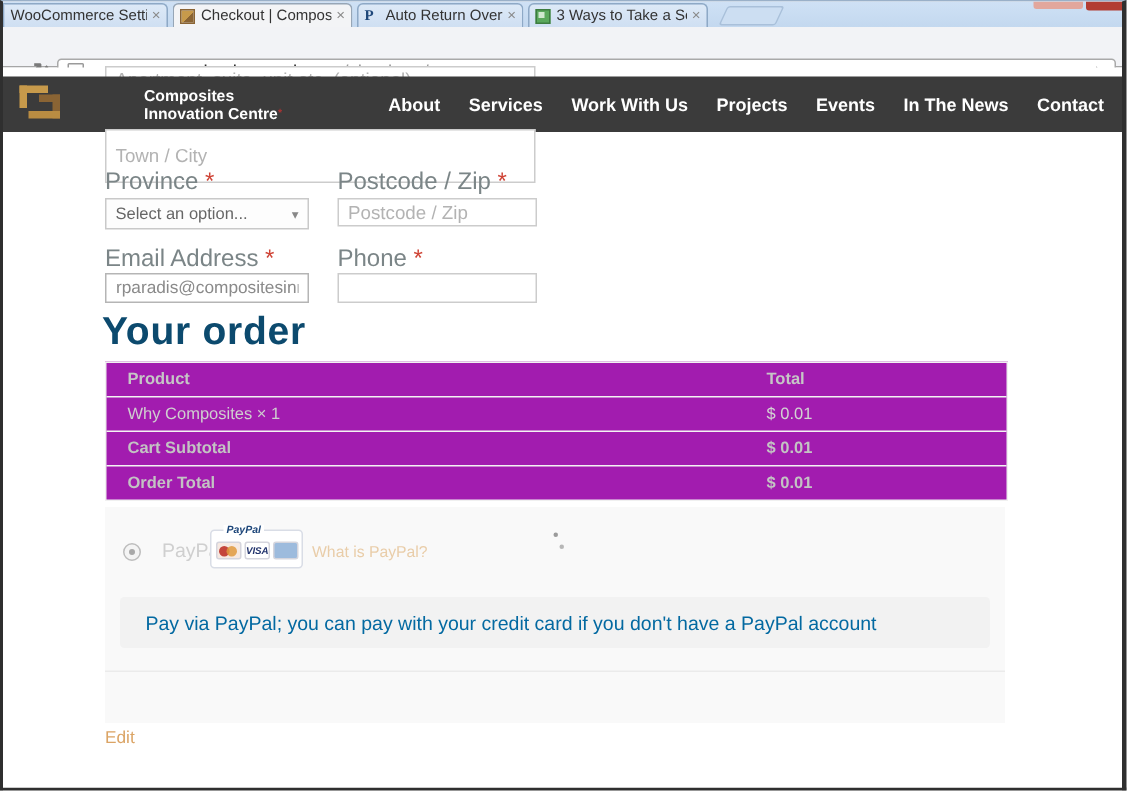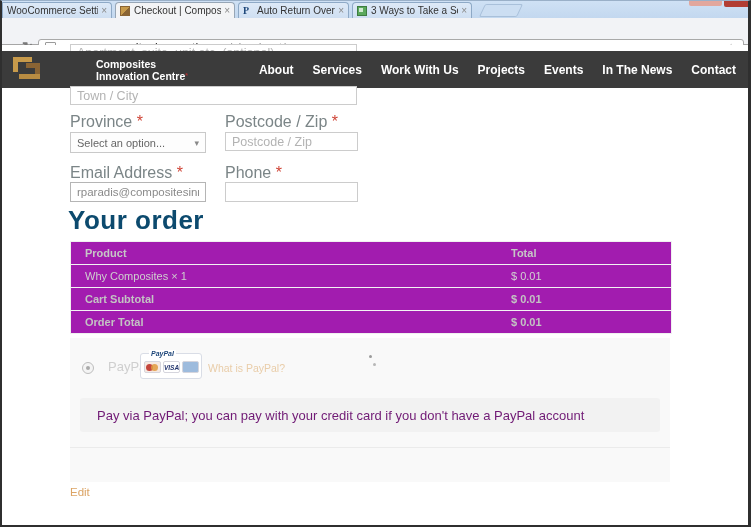--- a/index.html
+++ b/index.html
@@ -72,21 +72,21 @@
   #chip-mc{left:3px;background:#f6e9e2;}
   #chip-mc b{position:absolute;top:2px;width:7px;height:7px;border-radius:50%;}
   #chip-mc .c1{left:1px;background:#c4453c;}
   #chip-mc .c2{left:6px;background:#e09a3e;opacity:.85;}
   #chip-visa{left:22px;display:flex;align-items:center;justify-content:center;font-size:6.5px;font-weight:bold;
              font-style:italic;color:#23356e;}
   #chip-amex{left:41px;background:#9dbbdd;}
   #whatis{left:138px;top:24px;font-size:10.5px;color:#e9cda9;}
   .spindot{width:3px;height:3px;border-radius:50%;background:#9b9b9b;}
   #paymsg{left:10px;top:60px;width:580px;height:34px;background:#f2f2f2;border-radius:3px;display:flex;align-items:center;}
-  #paymsg span{margin-left:17px;font-size:13px;color:#701a75;}
+  #paymsg span{margin-left:17px;font-size:13px;color:#0369a1;}
   #paydivider{left:0;top:109px;width:600px;height:1px;background:#ebebeb;}
   #proceed{left:504px;top:118px;width:89px;height:22px;background:#cbb1c6;border:none;border-radius:3px;
            color:#fbf6fa;font-size:11px;font-weight:bold;font-family:"Liberation Sans",sans-serif;}
   #editlink{left:68px;top:441px;font-size:11.5px;color:#dba465;}
 </style>
 </head>
 <body>
 
 <div id="window">
 
@@ -149,21 +149,21 @@
         <span class="navitem">About</span>
         <span class="navitem">Services</span>
         <span class="navitem">Work With Us</span>
         <span class="navitem">Projects</span>
         <span class="navitem">Events</span>
         <span class="navitem">In The News</span>
         <span class="navitem">Contact</span>
       </div>
     </div>
 
-    <input class="input abs" style="left: 68px; top: 41px; width: 287px; height: 19px;" placeholder="Town / City">
+    <input class="input abs" style="left: 68px; top: 41px; width: 287px; height: 36px;" placeholder="Town / City">
 
     <div class="flabel abs" style="left:68px;top:68px;">
       <span>Province</span> <span class="star">*</span>
     </div>
     <div class="selectbox abs" style="left:68px;top:87px;width:136px;height:21px;justify-content:center;">
       <span>Select an option...</span>
       <span class="caret">▾</span>
     </div>
 
     <div class="flabel abs" style="left:223px;top:68px;">

